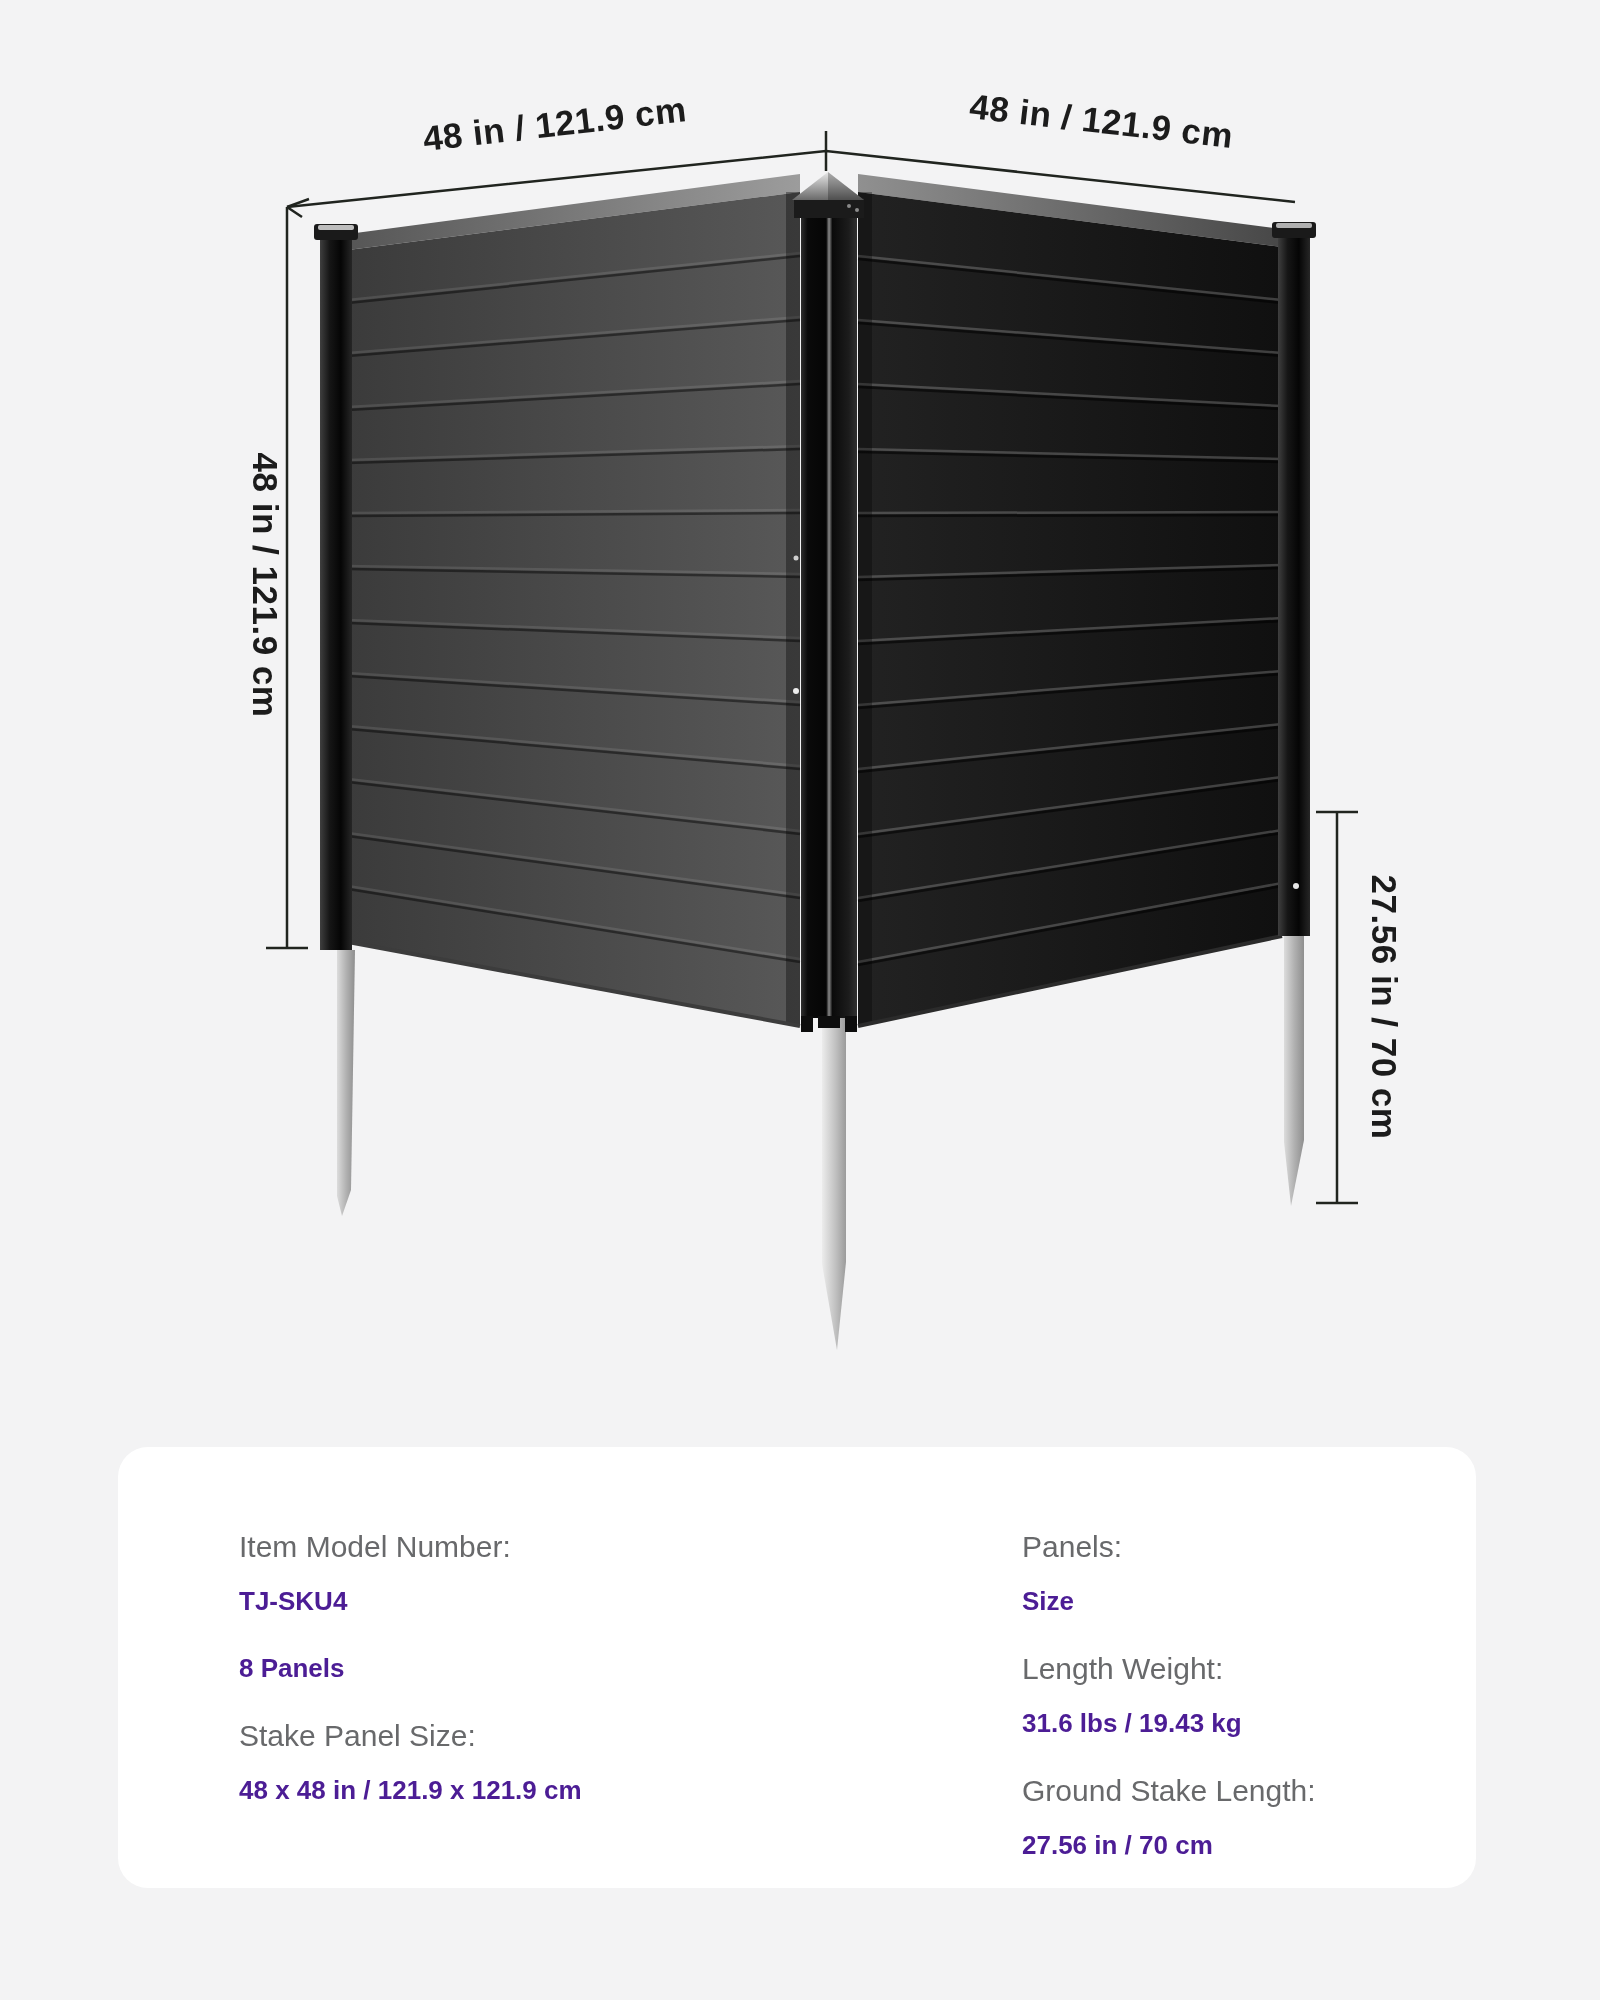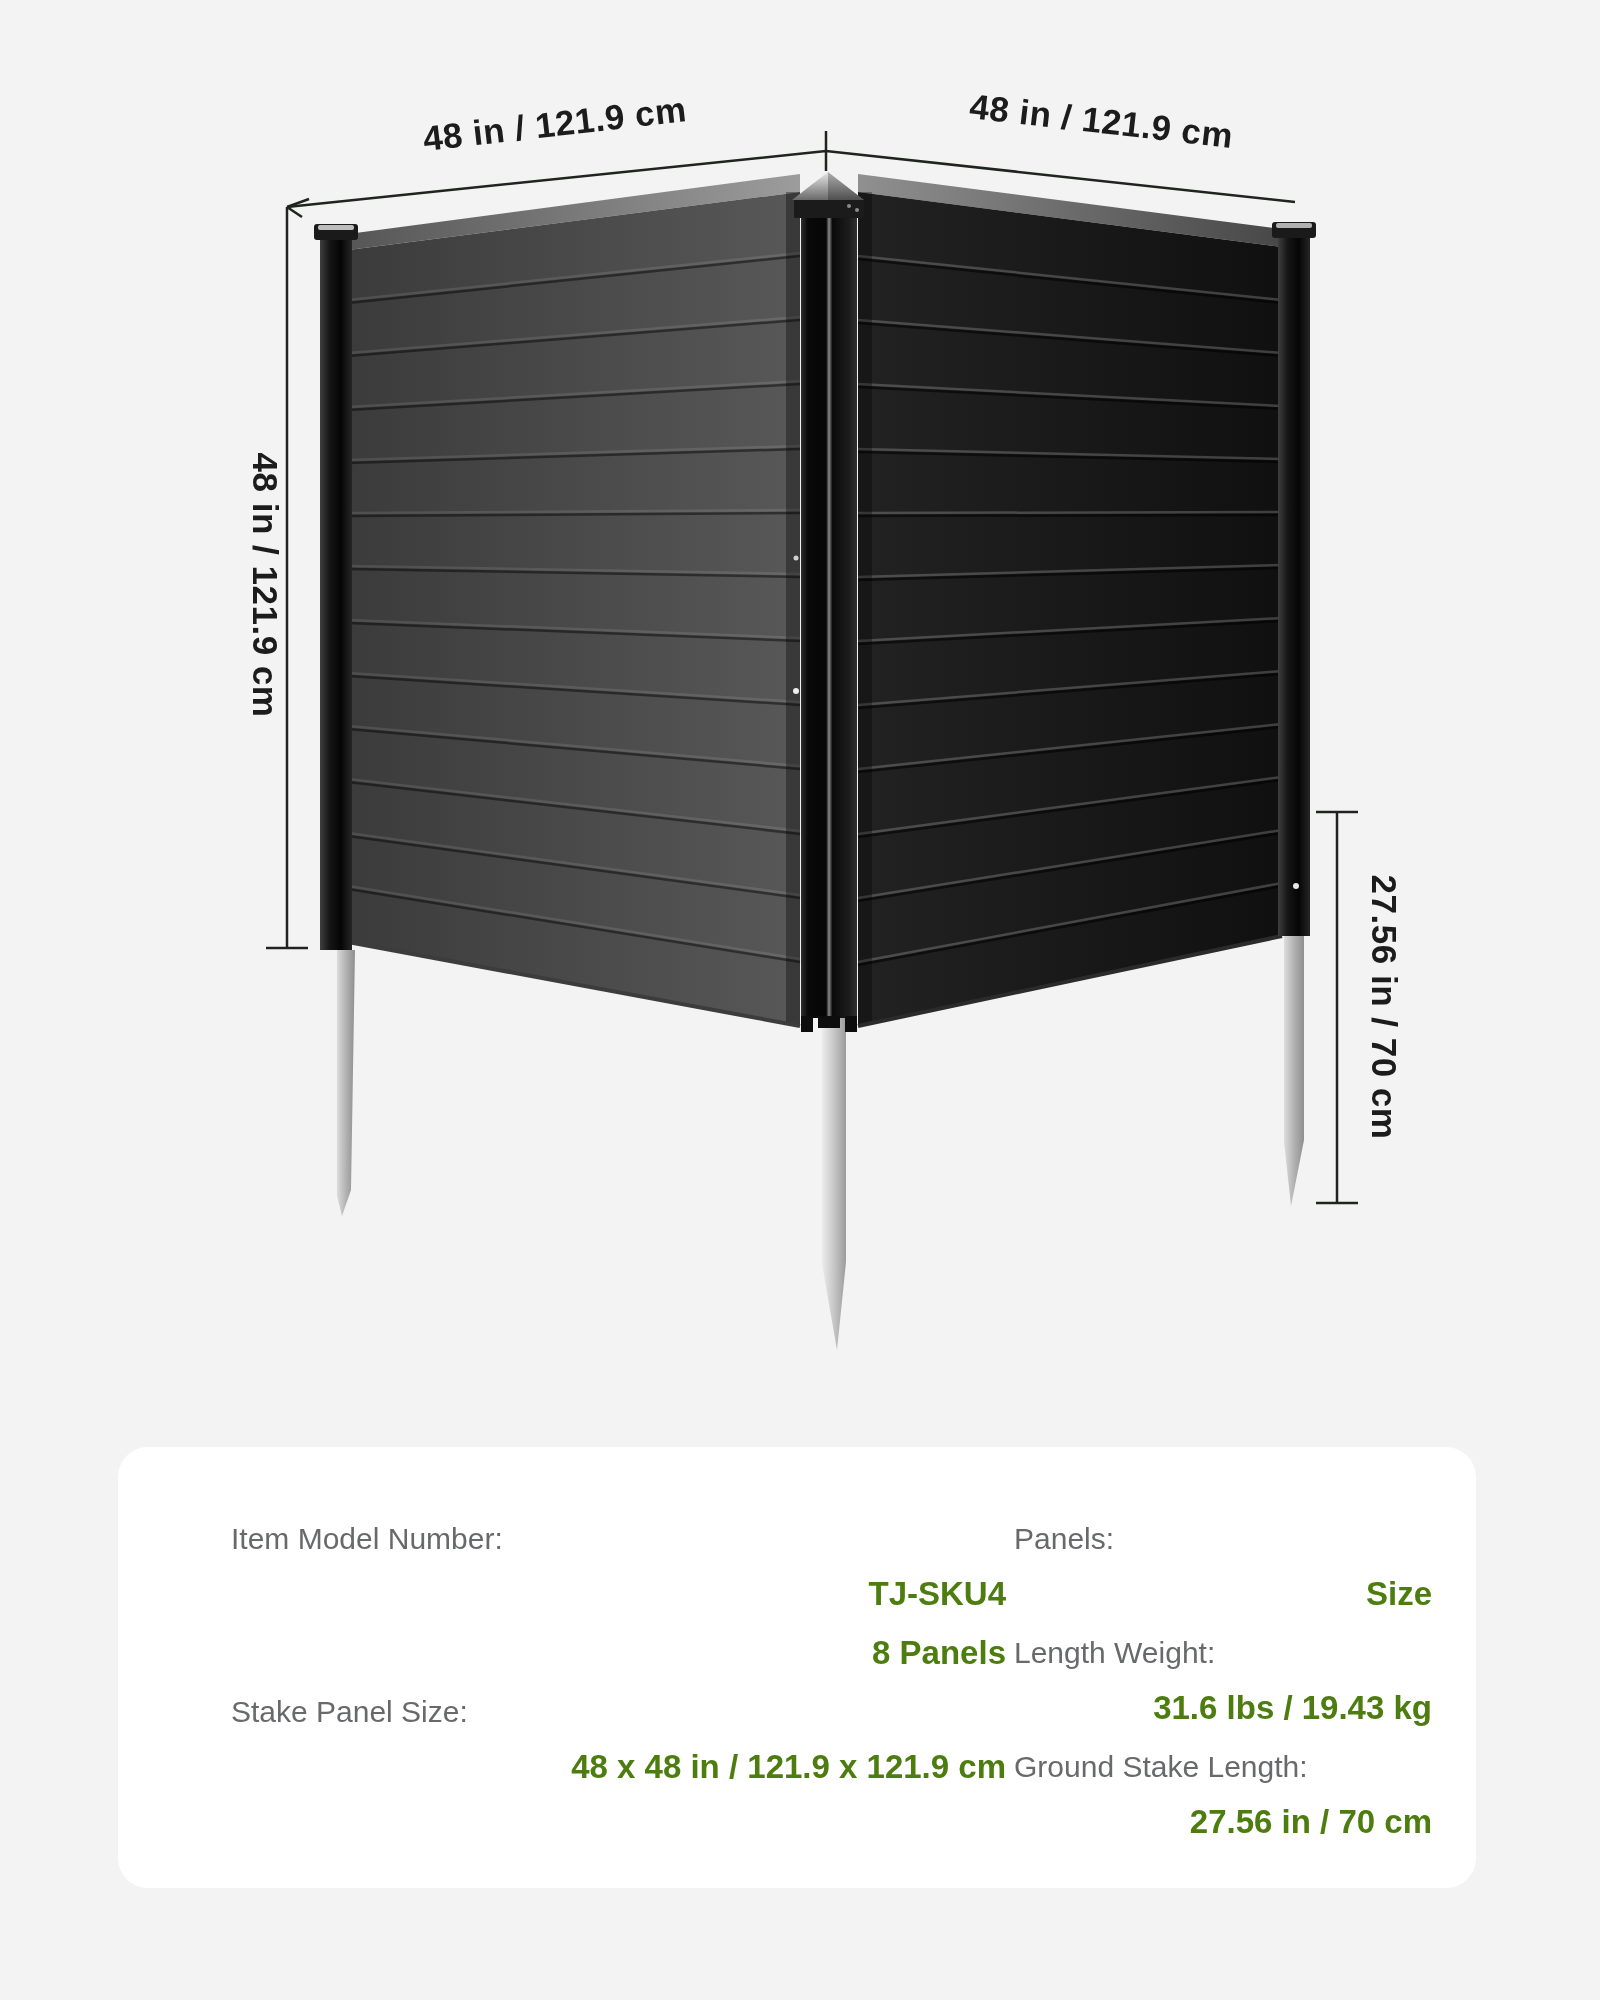--- a/index.html
+++ b/index.html
@@ -22,34 +22,33 @@
     position:absolute;
     left:118px;top:1447px;
     width:1358px;height:441px;
     background:#ffffff;
     border-radius:30px;
     box-sizing:border-box;
     display:grid;
     grid-template-columns:783px 1fr;
     padding:60px 40px 0 109px;
   }
-  .spec-pair{margin:4px;}
+  .spec-pair{margin:12px;}
   .spec-label{
     font-size:30px;
     line-height:55px;
     color:#68696b;
     white-space:nowrap;
   }
   .spec-value{
-    font-size:33px;
+    font-size:26px;
     line-height:55px;
     font-weight:700;
-    color:#4d7c0f;
+    color:#4c1d95;
     white-space:nowrap;
-    text-align:right;
   }
 </style>
 </head>
 <body>
 
 <div id="page">
 
   <svg width="1600" height="1460" viewBox="0 0 1600 1460">
     <defs>
       <linearGradient id="gLeftPanel" x1="0" y1="0" x2="1" y2="0">

